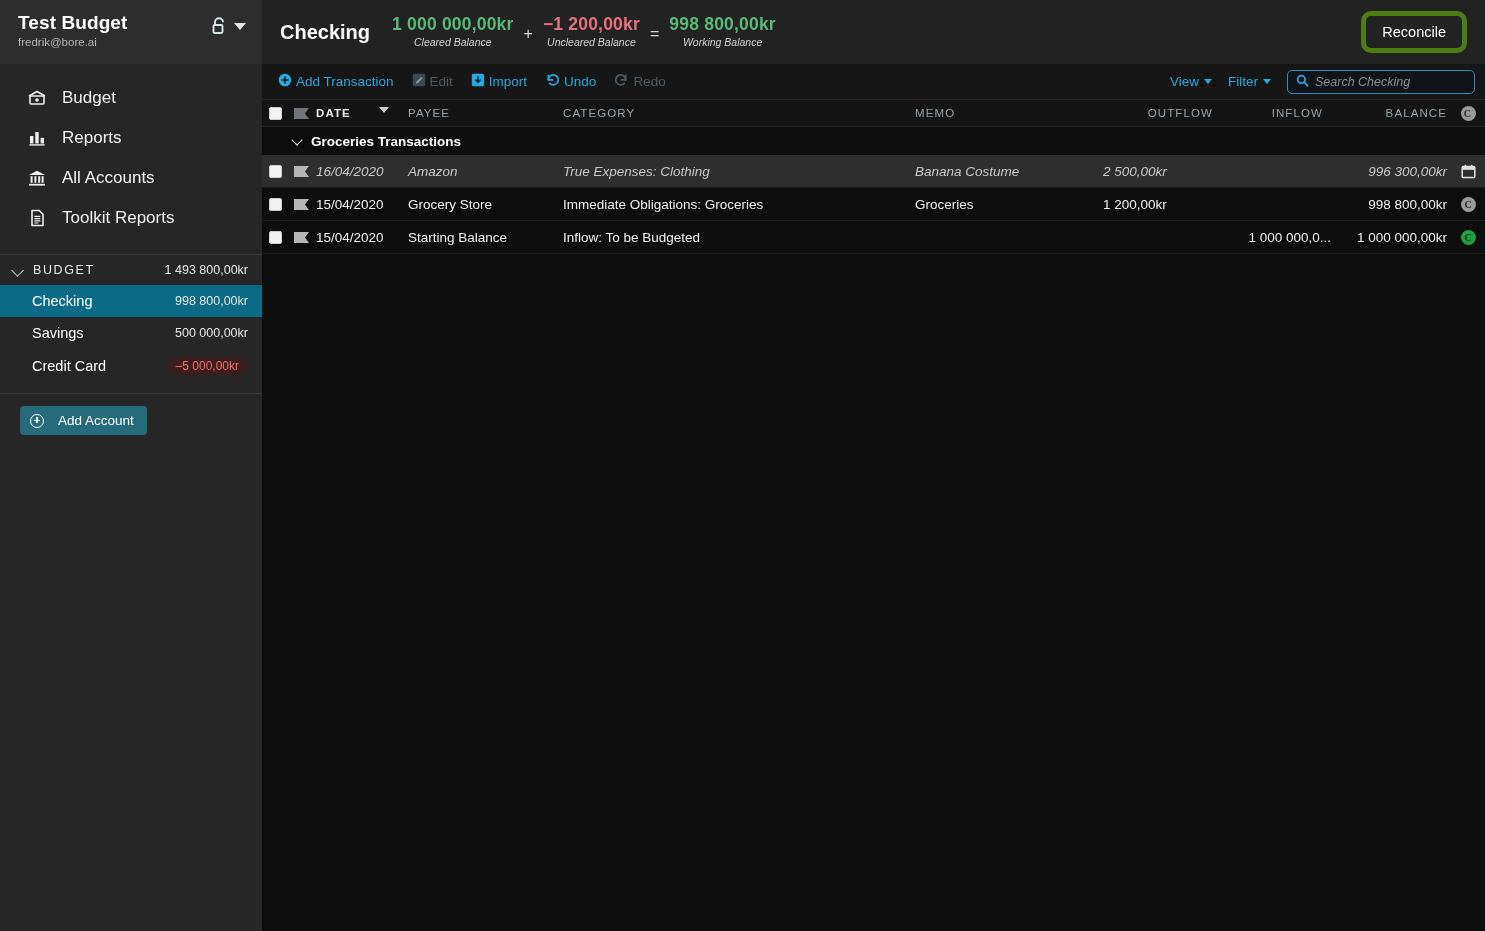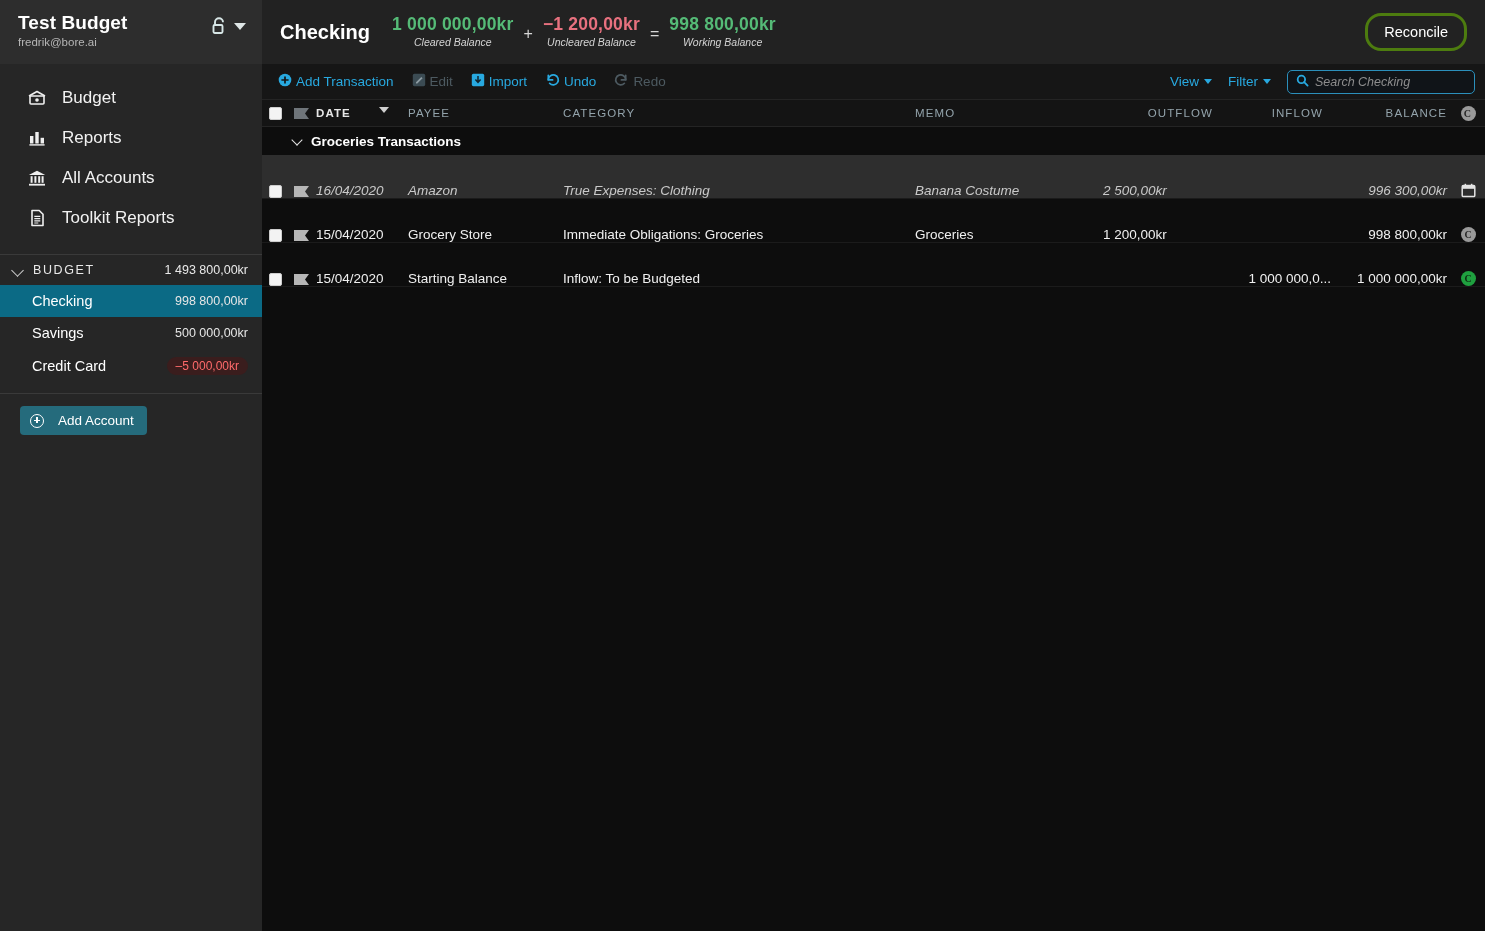--- a/index.html
+++ b/index.html
@@ -116,21 +116,21 @@
   .bal-group { display: flex; align-items: center; gap: 10px; }
   .bal-item { text-align: center; line-height: 1.1; }
   .bal-value { font-size: 17.5px; font-weight: bold; letter-spacing: .2px; }
   .bal-value.pos { color: #55bb77; }
   .bal-value.neg { color: #e8717f; }
   .bal-label { font-size: 10.5px; color: #d3d3d3; font-style: italic; margin-top: 3px; }
   .bal-op { font-size: 16px; color: #d7d7d7; align-self: center; margin-top: 4px; }
   .header-spacer { flex: 1; }
   .reconcile-btn {
     background: transparent; color: #ffffff;
-    border: 3px solid #4d7c0f; border-radius: 16px;
+    border: 5px solid #4d7c0f; border-radius: 10px;
     padding: 8px 16px; font-size: 14.5px;
     font-family: inherit; cursor: pointer;
   }
 
   .toolbar {
     height: 36px; background: #161616;
     display: flex; align-items: center;
     padding: 0 10px 0 16px;
     border-bottom: 1px solid #242424;
   }
@@ -172,22 +172,22 @@
   
   .grid-header {
     display: flex; align-items: center;
     height: 27px;
     background: #141414;
     border-bottom: 1px solid #242424;
     color: #93a3ab;
     font-size: 11.5px; letter-spacing: 1.1px;
   }
   .row {
-    display: flex; align-items: flex-end;
-    height: 44px;
+    display: flex; align-items: center;
+    height: 33px;
     font-size: 13.5px;
     color: #f0f0f0;
     border-bottom: 1px solid #1b1b1b;
   }
   .row.scheduled { background: #2e2e2e; color: #c9c9c9; font-style: italic; }
 
   .c-check { flex: 0 0 26px; display: flex; justify-content: center; align-items: center; }
   .c-flag  { flex: 0 0 26px; display: flex; justify-content: center; align-items: center; }
   .c-date  { flex: 0 0 94px; padding-left: 2px; }
   .c-payee { flex: 0 0 118px; }

